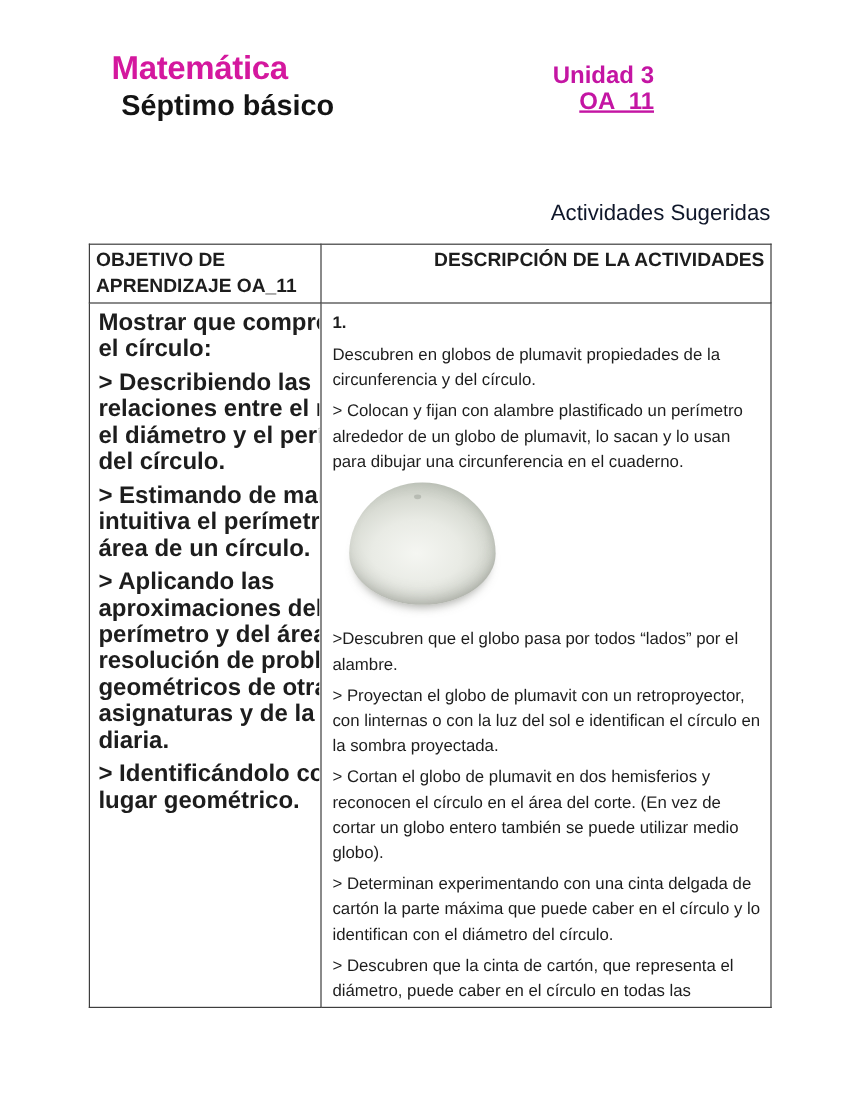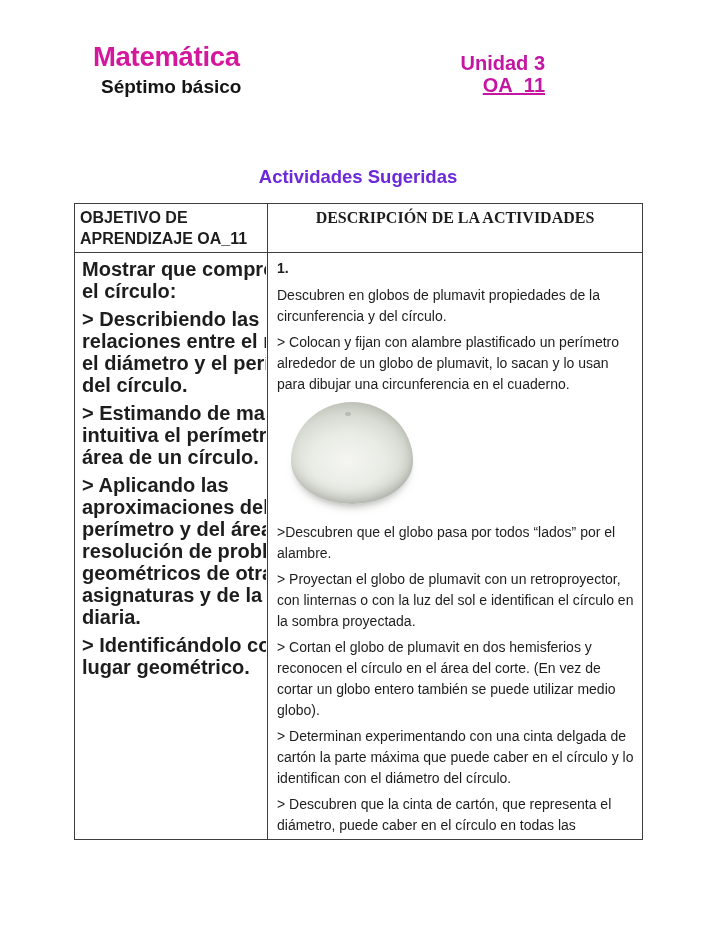--- a/index.html
+++ b/index.html
@@ -18,53 +18,53 @@
     overflow: hidden;
   }
 
   
   .header-left { position: absolute; left: 93px; top: 43px; }
   .doc-title {
     font-size: 27.5px; font-weight: bold; line-height: 1;
     color: #d4189e; letter-spacing: -0.3px;
   }
   .doc-subtitle {
-    font-size: 19px; font-weight: bold; line-height: 1;
+    font-size: 24px; font-weight: bold; line-height: 1;
     color: #141414; margin-top: 6px; margin-left: 8px;
   }
   .header-right { position: absolute; right: 104px; top: 53px; text-align: right; }
   .unit-label, .oa-label {
     font-size: 20px; font-weight: bold; line-height: 1;
     color: #c415a3;
   }
   .oa-label { margin-top: 2px; text-decoration: underline; }
 
   
   .section-heading {
     position: absolute; top: 166px; left: 74px; width: 568px;
-    margin: 0; text-align: center;
-    font-size: 18.5px; font-weight: bold; color: #6d28d9;
+    margin: 0; text-align: right;
+    font-size: 18.5px; font-weight: normal; color: #0f172a;
   }
 
   
   table.activities-table {
     position: absolute; left: 74px; top: 203px;
     width: 568px; height: 629px;
     border-collapse: collapse; table-layout: fixed;
     background: #ffffff;
   }
   col.c1 { width: 193px; }
   col.c2 { width: 375px; }
   th, td { border: 1.5px solid #3e3e3e; vertical-align: top; }
   th {
     font-size: 16px; font-weight: bold; line-height: 21px;
     padding: 3px 5px; height: 48px; color: #1d1d1d;
   }
   .th-objetivo { text-align: left; }
-  .th-descripcion { text-align: center; font-family: Liberation Serif, serif; }
+  .th-descripcion { text-align: right; }
 
   .cellwrap { overflow: hidden; height: 100%; }
 
   td.objective-cell .cellwrap { padding: 4px 3px 4px 6px; }
   td.objective-cell p {
     margin: 0 0 6px 0;
     font-size: 20px; font-weight: bold; line-height: 22px;
     white-space: pre; color: #1d1d1d;
   }
 

